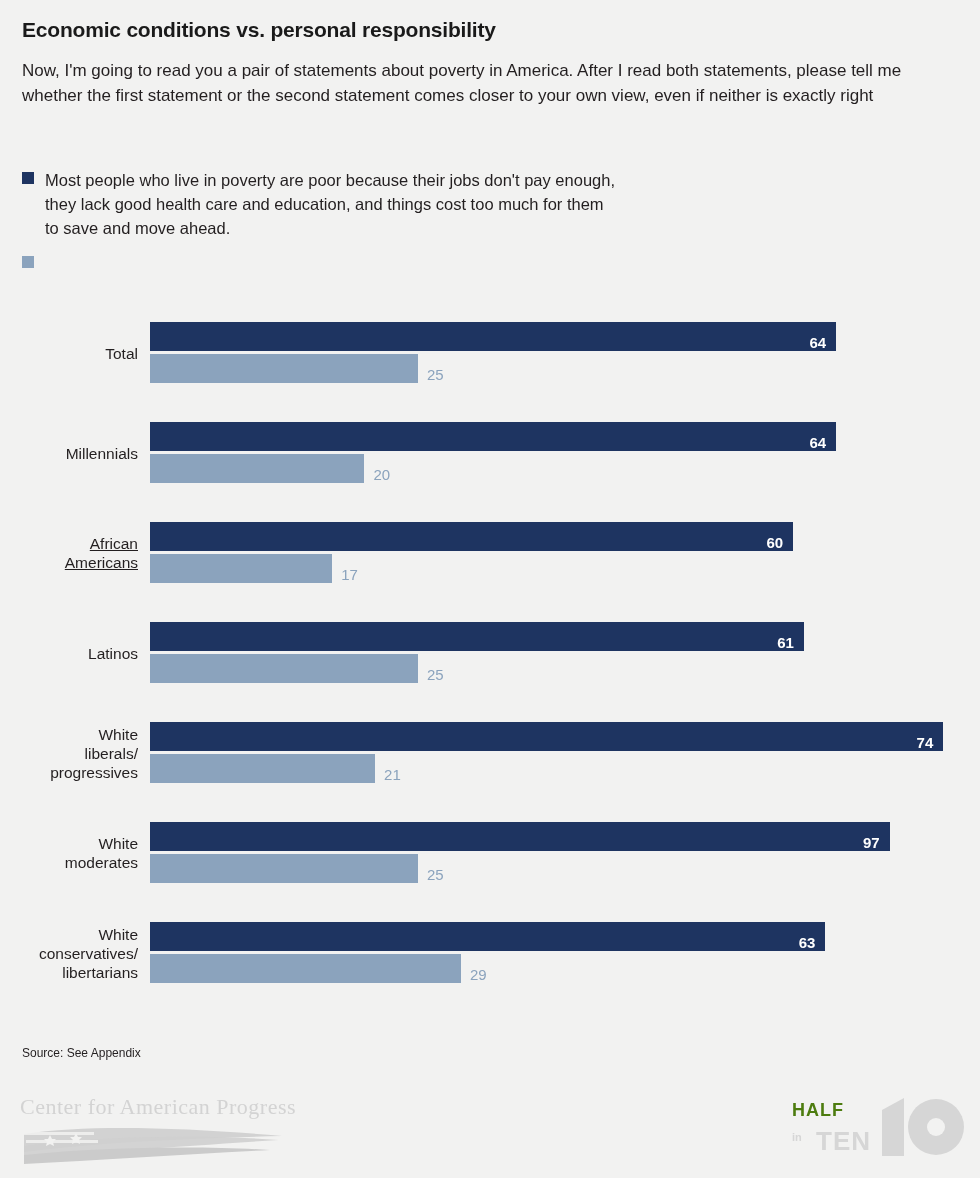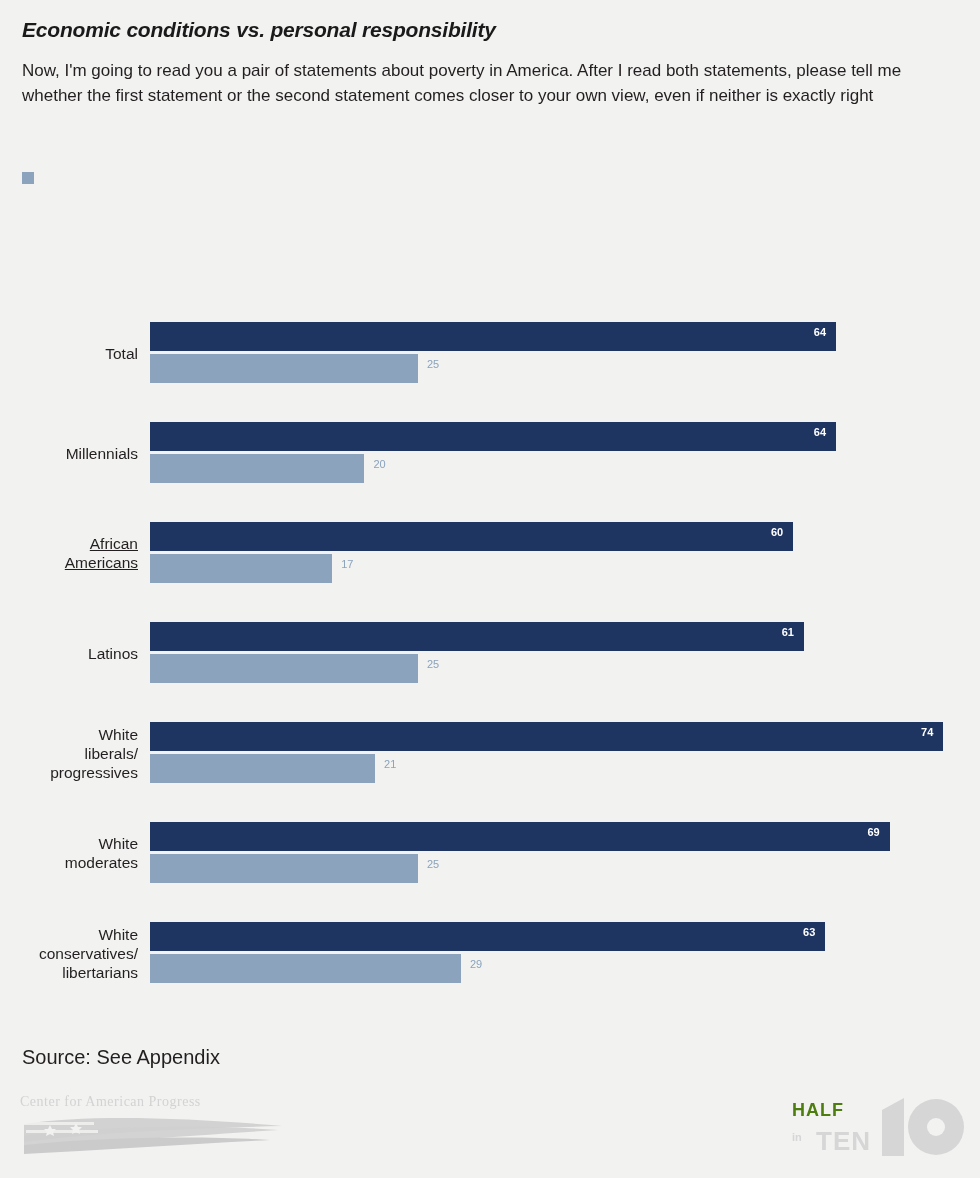--- a/index.html
+++ b/index.html
@@ -19,21 +19,20 @@
   
   .chart-title {
     position: absolute;
     left: 22px;
     top: 18px;
     width: 900px;
     font-size: 21px;
     font-weight: bold;
     letter-spacing: -0.2px;
     color: #1a1a1a;
-    font-style: italic;
   }
   .chart-subtitle {
     position: absolute;
     left: 22px;
     top: 58px;
     width: 920px;
     font-size: 17px;
     line-height: 25px;
     color: #231f20;
   }
@@ -101,60 +100,60 @@
   .bar {
     position: absolute;
     left: 0;
     top: 0;
     height: 29px;
   }
   .bar.primary   { background: #1e3461; }
   .bar.secondary { background: #8ba3bd; }
   .bar-value {
     position: absolute;
-    top: 4px;
-    font-size: 11px;
+    top: 12px;
+    font-size: 15px;
     font-weight: bold;
   }
   .bar-value.inside {
     color: #ffffff;
     text-align: right;
   }
   .bar-value.outside {
     color: #9fb1c7;
     font-weight: normal;
   }
 
   
   .source-note {
     position: absolute;
     left: 22px;
     top: 1046px;
-    font-size: 20px;
+    font-size: 12px;
     color: #231f20;
   }
 
   
   .footer {
     position: absolute;
     left: 0;
     top: 1086px;
     width: 980px;
     height: 92px;
   }
   .cap-logo {
     position: absolute;
     left: 20px;
     top: 8px;
     width: 300px;
     height: 70px;
   }
   .cap-logo-text {
     font-family: "Liberation Serif", serif;
-    font-size: 14px;
+    font-size: 22px;
     letter-spacing: 0.5px;
     color: #d3d3d3;
     white-space: nowrap;
   }
   .halfinten-logo {
     position: absolute;
     right: 18px;
     top: 12px;
     width: 180px;
     height: 62px;
@@ -189,20 +188,26 @@
 </style>
 </head>
 <body>
 
 <div class="chart-title">Economic conditions vs. personal responsibility</div>
 
 <div class="chart-subtitle">Now, I'm going to read you a pair of statements about poverty in America. After I read both statements, please tell me whether the first statement or the second statement comes closer to your own view, even if neither is exactly right</div>
 
 <div class="legend">
   <div class="legend-row">
+    <span class="legend-swatch" id="sw0" style="background: rgb(30, 52, 97);"></span>
+    <span class="legend-label">Most people who live in poverty are poor because their jobs don't pay enough,
+they lack good health care and education, and things cost too much for them
+to save and move ahead.</span>
+  </div>
+  <div class="legend-row">
     <span class="legend-swatch" id="sw1" style="background: rgb(139, 163, 189);"></span>
   </div>
 </div>
 
 <div class="plot" id="plot-area">
     <div class="group" style="top: 0px;">
       <div class="cat-label" style="top: 21.5px;">Total</div>
       <div class="bars">
         <div class="bar-track">
           <div class="bar primary" style="width: 686.08px; background: rgb(30, 52, 97);"></div>
@@ -268,21 +273,21 @@
           <div class="bar-value outside" style="left: 234.12px; color: rgb(139, 163, 189);">21</div>
         </div>
       </div>
     </div>
     <div class="group" style="top: 500px;">
       <div class="cat-label" style="top: 12px;">White
 moderates</div>
       <div class="bars">
         <div class="bar-track">
           <div class="bar primary" style="width: 739.68px; background: rgb(30, 52, 97);"></div>
-          <div class="bar-value inside" style="left: 699.68px; width: 30px;">69</div>
+          <div class="bar-value inside" style="left: 699.68px; width: 30px;">97</div>
         </div>
         <div class="bar-track second">
           <div class="bar secondary" style="width: 268px; background: rgb(139, 163, 189);"></div>
           <div class="bar-value outside" style="left: 277px; color: rgb(139, 163, 189);">25</div>
         </div>
       </div>
     </div>
     <div class="group" style="top: 600px;">
       <div class="cat-label" style="top: 2.5px;">White
 conservatives/

